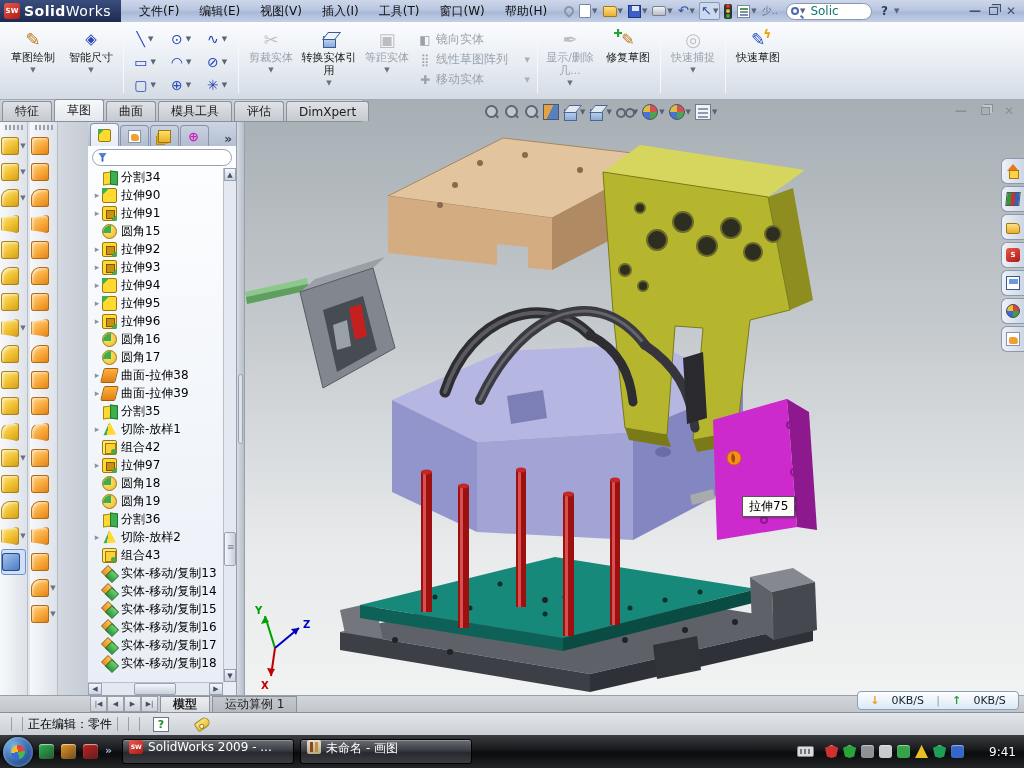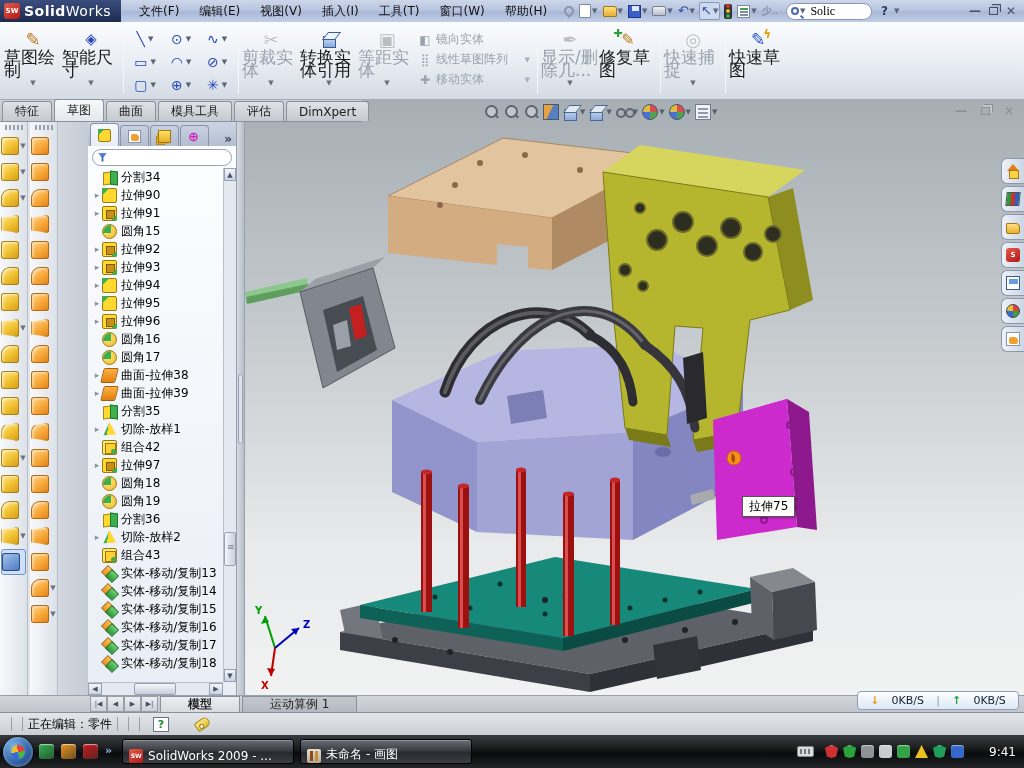--- a/index.html
+++ b/index.html
@@ -30,33 +30,33 @@
   .ic-print{width:14px;height:10px;background:linear-gradient(#f0f2f5,#b8bec8);border:1px solid #78808e;border-radius:2px 2px 1px 1px;}
   .ic-traffic{width:8px;height:15px;background:#303438;border-radius:2px;display:flex;flex-direction:column;align-items:center;justify-content:space-evenly;}
   .ic-traffic i{width:4px;height:4px;border-radius:50%;}
   .ic-options{width:13px;height:13px;background:#fff;border:1px solid #7a88a0;position:relative;}
   .ic-options::after{content:"";position:absolute;left:2px;top:2px;width:8px;height:2px;background:#48a048;box-shadow:0 3px 0 #8090a8,0 6px 0 #8090a8;}
   .ic-pin{width:10px;height:10px;border:2px solid #8a94a8;border-radius:50% 50% 50% 0;transform:rotate(-45deg);}
   .overflow-lbl{color:#6a7284;font-size:10px;}
   .searchbox{display:flex;align-items:center;height:17px;background:#fff;border:1px solid #8a96ac;border-radius:9px;padding:0 8px 0 4px;margin:0 4px;min-width:86px;}
   .ic-mag{width:8px;height:8px;border:2px solid #4a6ab0;border-radius:50%;position:relative;}
   .ic-mag::after{content:"";position:absolute;left:7px;top:7px;width:4px;height:2px;background:#4a6ab0;transform:rotate(45deg);}
-  .search-val{margin-left:5px;color:#000000;font-family:Liberation Serif, serif;}
+  .search-val{margin-left:5px;color:#0f766e;}
   .helpbtn{color:#2a3a60;font-weight:bold;margin:0 2px;}
   .winctl{display:flex;gap:8px;align-items:center;padding:0 8px;}
   .wbtn{color:#44506a;font-size:12px;font-weight:bold;line-height:10px;}
   .wrestore{width:9px;height:8px;border:1px solid #44506a;box-shadow:2px -2px 0 0 #a9b8d8,3px -3px 0 0 #44506a;}
 
   
   .ribbon{position:absolute;top:22px;left:0;width:1024px;height:78px;
     background:linear-gradient(180deg,#fbfcfe 0%,#e8edf3 55%,#d4dbe4 100%);border-bottom:1px solid #a2aab6;display:flex;align-items:stretch;padding:3px 2px 2px 4px;}
   .rsep{width:1px;background:#b2bac4;border-right:1px solid #f6f9fc;margin:4px 3px;}
   .rbig{width:58px;display:flex;flex-direction:column;align-items:center;justify-content:flex-start;padding-top:3px;gap:1px;}
   .rbig .ric{height:22px;display:flex;align-items:center;justify-content:center;font-size:18px;}
-  .rbig .rlabel{line-height:13px;font-size:17px;color:#1a1a1a;}
+  .rbig .rlabel{text-align:center;line-height:13px;font-size:11px;color:#1a1a1a;}
   .rbig .rdrop{font-size:7px;color:#68707e;margin-top:1px;}
   .rbig.dis .rlabel{color:#9aa2ac;}
   .rbig.dis .ric{filter:grayscale(1);opacity:.55;}
   .egrid{display:grid;grid-template-columns:repeat(3,36px);grid-auto-rows:23px;align-content:start;padding-top:2px;}
   .ecell{display:flex;align-items:center;justify-content:center;gap:2px;color:#2846b8;font-size:14px;}
   .etext{position:relative;}
   .etext .ta{position:absolute;right:-2px;bottom:-22px;color:#2846b8;font-size:13px;font-weight:bold;}
   .rstack{display:flex;flex-direction:column;justify-content:flex-start;gap:3px;padding:6px 4px 0 2px;width:118px;}
   .rsmall{display:flex;align-items:center;gap:4px;color:#9aa2ac;}
   .rsmall .sic{width:14px;font-size:12px;color:#9aa2ac;text-align:center;}
@@ -174,21 +174,21 @@
   .tpi-pal::after{content:"";position:absolute;left:2px;top:2px;width:9px;height:5px;background:#6a9ae0;}
   .tpi-wheel{border-radius:50%;background:conic-gradient(#e04040 0 25%,#40a040 0 50%,#3868e0 0 75%,#e8c030 0);border:1px solid #3a4456;}
   .tpi-props{background:#fff;border:1px solid #8a94a8;}
   .tpi-props::after{content:"";position:absolute;left:2px;top:4px;width:9px;height:7px;background:#f0a030;border-radius:2px 4px 2px 2px;}
   .vtooltip{position:absolute;left:497px;top:396px;background:#fcfcf8;border:1px solid #555;padding:1px 6px;color:#000;z-index:5;box-shadow:1px 1px 2px rgba(0,0,0,.3);}
 
   
   .bottomtabs{position:absolute;top:695px;left:0;width:1024px;height:17px;background:linear-gradient(#d2d6db,#c2c6cc);border-top:1px solid #9aa0aa;display:flex;align-items:stretch;}
   .btnav{display:flex;margin-left:90px;}
   .btnav span{width:17px;border:1px solid #98a0ac;background:linear-gradient(#eef0f3,#ccd0d6);font-size:7px;color:#44506a;display:flex;align-items:center;justify-content:center;}
-  .btab{display:flex;align-items:center;padding:0 27px;border:1px solid #8a929e;border-bottom:none;margin-left:2px;
+  .btab{display:flex;align-items:center;padding:0 12px;border:1px solid #8a929e;border-bottom:none;margin-left:2px;
     background:linear-gradient(#c4c8ce,#b4b8c0);color:#222;}
   .btab.active{background:linear-gradient(#eceef1,#d8dbdf);font-weight:bold;}
   .netmon{position:absolute;top:691px;right:5px;width:162px;height:19px;z-index:8;border:1px solid #8aa0b8;border-radius:4px;
     background:linear-gradient(#fdfeff,#dce8f5);display:flex;align-items:center;justify-content:space-evenly;font-size:11px;color:#102030;}
   .netmon .dn{color:#e8a020;font-weight:bold;}
   .netmon .up{color:#28a038;font-weight:bold;}
 
   
   .statusbar{position:absolute;top:712px;left:0;width:1024px;height:23px;background:linear-gradient(#e3e6ea,#ccd0d6);
     border-top:1px solid #8a8f98;display:flex;align-items:center;padding:0 6px;color:#000;}
@@ -201,21 +201,21 @@
   
   .taskbar{position:absolute;top:735px;left:0;width:1024px;height:33px;
     background:linear-gradient(180deg,#3a3d40 0%,#1b1d1f 40%,#0a0b0c 55%,#232527 100%);display:flex;align-items:center;}
   .orb{width:30px;height:30px;border-radius:50%;margin:0 6px 0 3px;position:relative;
     background:radial-gradient(circle at 35% 30%,#7ab4ea,#2a5aa0 60%,#123058);box-shadow:inset 0 0 4px rgba(255,255,255,.5),0 0 3px #000;}
   .orb-flag{position:absolute;left:8px;top:8px;width:14px;height:14px;border-radius:50%;transform:rotate(-10deg);
     background:conic-gradient(#e84040 0 25%,#48b848 0 50%,#3868e0 0 75%,#e8c030 0);}
   .qlaunch{display:flex;align-items:center;gap:7px;margin-right:10px;}
   .ql{width:15px;height:15px;border-radius:3px;}
   .ql-more{color:#9ab6e0;font-size:11px;font-weight:bold;align-self:flex-start;}
-  .taskbtn{width:172px;height:25px;margin-right:6px;border:1px solid #000;border-radius:3px;display:flex;align-items:flex-end;gap:5px;padding:0 6px;
+  .taskbtn{width:172px;height:25px;margin-right:6px;border:1px solid #000;border-radius:3px;display:flex;align-items:flex-start;gap:5px;padding:0 6px;
     background:linear-gradient(180deg,#6a6e74 0%,#3a3e44 45%,#26292d 55%,#3a3d41 100%);box-shadow:inset 0 1px 0 rgba(255,255,255,.25);}
   .taskbtn.active{background:linear-gradient(180deg,#505archive56 0%,#303338 50%,#1e2024 100%);}
   .taskbtn .tbl{color:#fff;font-size:12px;white-space:nowrap;overflow:hidden;}
   .tb-ic{width:14px;height:14px;border-radius:2px;flex:0 0 14px;}
   .tb-ic.sw{background:linear-gradient(145deg,#e85a4a,#b01818);color:#fff;font-size:6px;font-weight:bold;text-align:center;line-height:14px;}
   .tb-ic.paint{background:linear-gradient(#e8e0d0,#b8a888);position:relative;}
   .tb-ic.paint::after{content:"";position:absolute;left:3px;top:2px;width:3px;height:10px;background:#8a4a20;box-shadow:5px 0 0 #c09040;}
   .tray{margin-left:auto;display:flex;align-items:center;gap:5px;padding-right:8px;}
   .kb-ic{width:17px;height:11px;background:#d8dce0;border:1px solid #888;border-radius:2px;position:relative;margin-right:6px;}
   .kb-ic::after{content:"";position:absolute;left:2px;top:2px;width:11px;height:5px;background:repeating-linear-gradient(90deg,#777 0 2px,transparent 2px 4px);}

